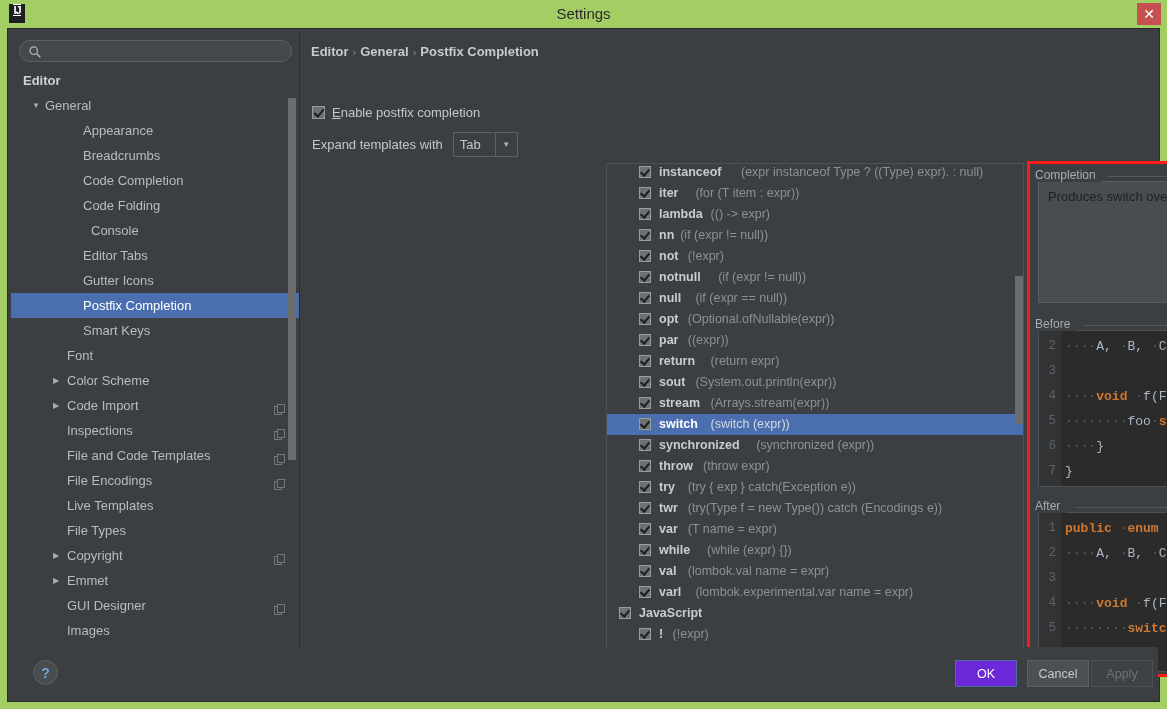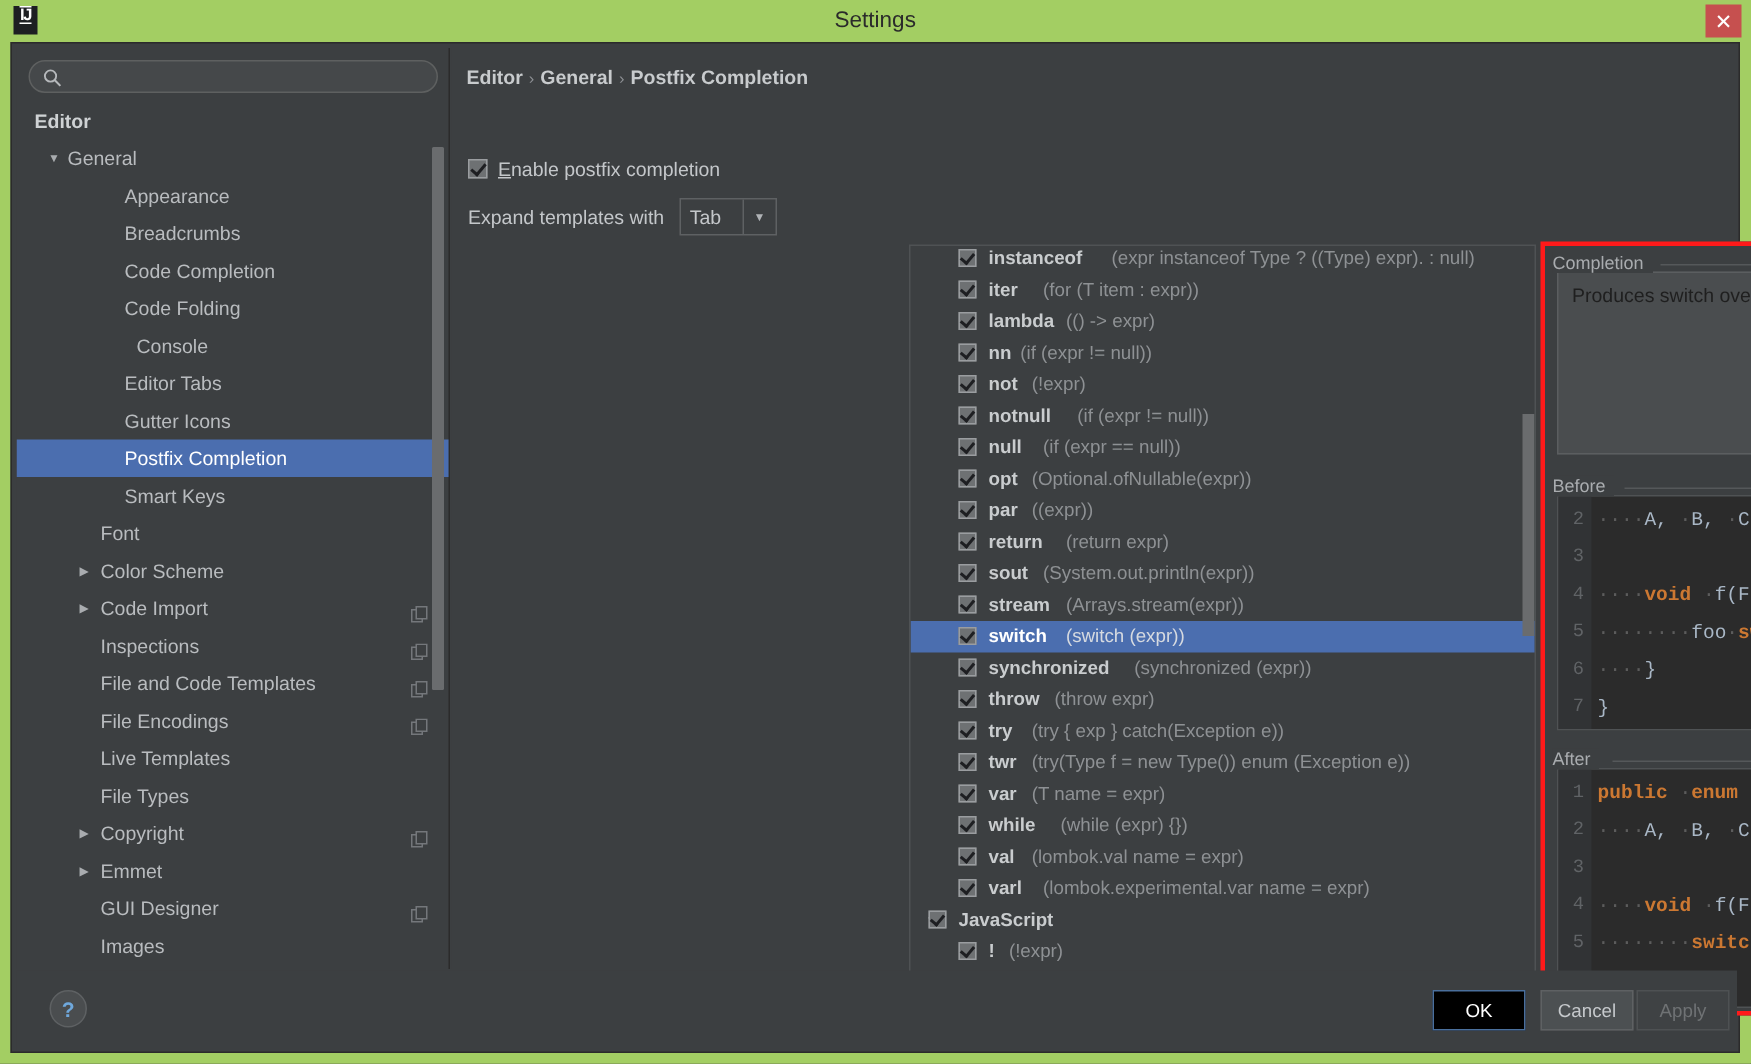--- a/index.html
+++ b/index.html
@@ -275,21 +275,21 @@
     cursor: pointer;
   }
   .btn {
     position: absolute; top: 13px; height: 27px;
     border: 1px solid #5e6163; background: #4c5052;
     color: #c6c9cc; font-size: 12.5px;
     display: flex; align-items: center; justify-content: center;
     cursor: pointer;
     font-family: "Liberation Sans", sans-serif;
   }
-  .btn.primary { background: #000000; border-color: #4a6f9c; color: #ffffff; }
+  .btn.primary { background: #6d28d9; border-color: #4a6f9c; color: #ffffff; }
   .btn.disabled { color: #6f7274; background: #3f4244; border-color: #4e5153; cursor: default; }
   .btn-ok { right: 141px; width: 62px; }
   .btn-cancel { right: 69px; width: 62px; }
   .btn-apply { right: 5px; width: 62px; }
 </style>
 </head>
 <body>
 
 <div class="window">
 
@@ -511,21 +511,21 @@
               <span class="list-desc" style="left:96px">(throw expr)</span>
             </div>
             <div class="list-row">
               <span class="list-cb" style="left:32px"></span>
               <span class="list-name" style="left:52px">try</span>
               <span class="list-desc" style="left:80.8px">(try { exp } catch(Exception e))</span>
             </div>
             <div class="list-row">
               <span class="list-cb" style="left:32px"></span>
               <span class="list-name" style="left:52px">twr</span>
-              <span class="list-desc" style="left:80.8px">(try(Type f = new Type()) enum (Exception e))</span>
+              <span class="list-desc" style="left:80.8px">(try(Type f = new Type()) catch (Encodings e))</span>
             </div>
             <div class="list-row">
               <span class="list-cb" style="left:32px"></span>
               <span class="list-name" style="left:52px">var</span>
               <span class="list-desc" style="left:80.8px">(T name = expr)</span>
             </div>
             <div class="list-row">
               <span class="list-cb" style="left:32px"></span>
               <span class="list-name" style="left:52px">while</span>
               <span class="list-desc" style="left:100px">(while (expr) {})</span>

